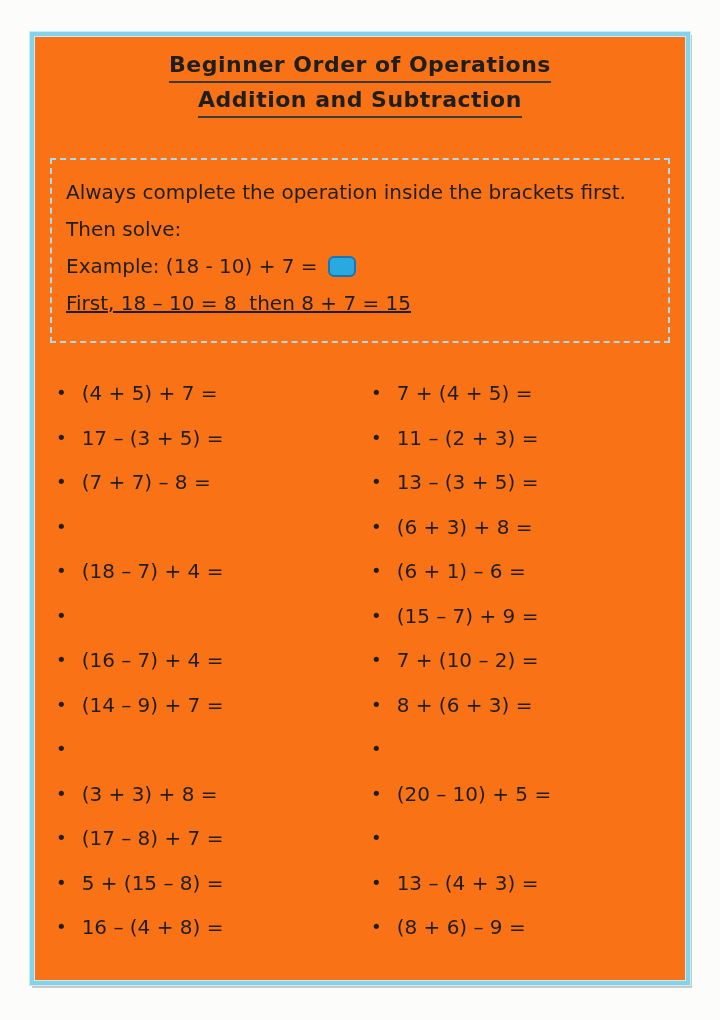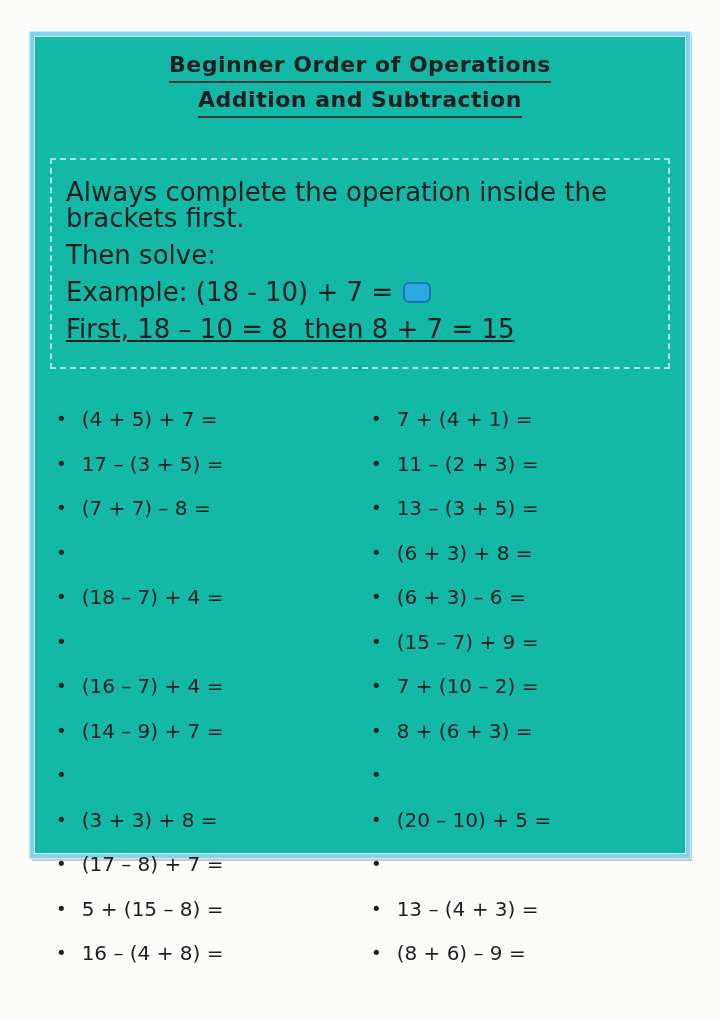--- a/index.html
+++ b/index.html
@@ -17,22 +17,22 @@
     font-family: "DejaVu Sans", "Liberation Sans", sans-serif;
     color: var(--text);
     position: relative;
     overflow: hidden;
   }
   .page {
     position: absolute;
     left: 30px;
     top: 32px;
     width: 660px;
-    height: 826px;
-    background: #14b8a6;
+    height: 953px;
+    background: #f97316;
     border: 4px solid var(--page-border);
     box-shadow:
       0 0 0 1px var(--page-border-light),
       inset 0 0 0 1px var(--page-border-light),
       2px 3px 0 rgba(140,140,140,0.45);
   }
   .title-block {
     text-align: center;
     margin-top: 12px;
     line-height: 33px;
@@ -42,21 +42,21 @@
     font-size: 22px;
     font-weight: bold;
     letter-spacing: 0.5px;
     border-bottom: 2px solid #3a3a3a;
     padding-bottom: 0px;
   }
   .instructions-box {
     margin: 40px 16px 0 16px;
     border: 2px dashed var(--box-border);
     padding: 8px 14px 14px 14px;
-    font-size: 26px;
+    font-size: 20px;
   }
   .instructions-box p {
     margin: 11px 0;
     line-height: 26px;
   }
   .keep-space { white-space: pre-wrap; text-decoration: underline; }
   .example-line { display: flex; align-items: center; text-align: center; }
   .answer-box {
     display: inline-block;
     width: 28px;
@@ -154,37 +154,37 @@
           <span>5 + (15 – 8) =</span>
         </li>
         <li>
           <span class="bullet">•</span>
           <span>16 – (4 + 8) =</span>
         </li>
       </ul>
     <ul>
         <li>
           <span class="bullet">•</span>
-          <span>7 + (4 + 1) =</span>
+          <span>7 + (4 + 5) =</span>
         </li>
         <li>
           <span class="bullet">•</span>
           <span>11 – (2 + 3) =</span>
         </li>
         <li>
           <span class="bullet">•</span>
           <span>13 – (3 + 5) =</span>
         </li>
         <li>
           <span class="bullet">•</span>
           <span>(6 + 3) + 8 =</span>
         </li>
         <li>
           <span class="bullet">•</span>
-          <span>(6 + 3) – 6 =</span>
+          <span>(6 + 1) – 6 =</span>
         </li>
         <li>
           <span class="bullet">•</span>
           <span>(15 – 7) + 9 =</span>
         </li>
         <li>
           <span class="bullet">•</span>
           <span>7 + (10 – 2) =</span>
         </li>
         <li>

